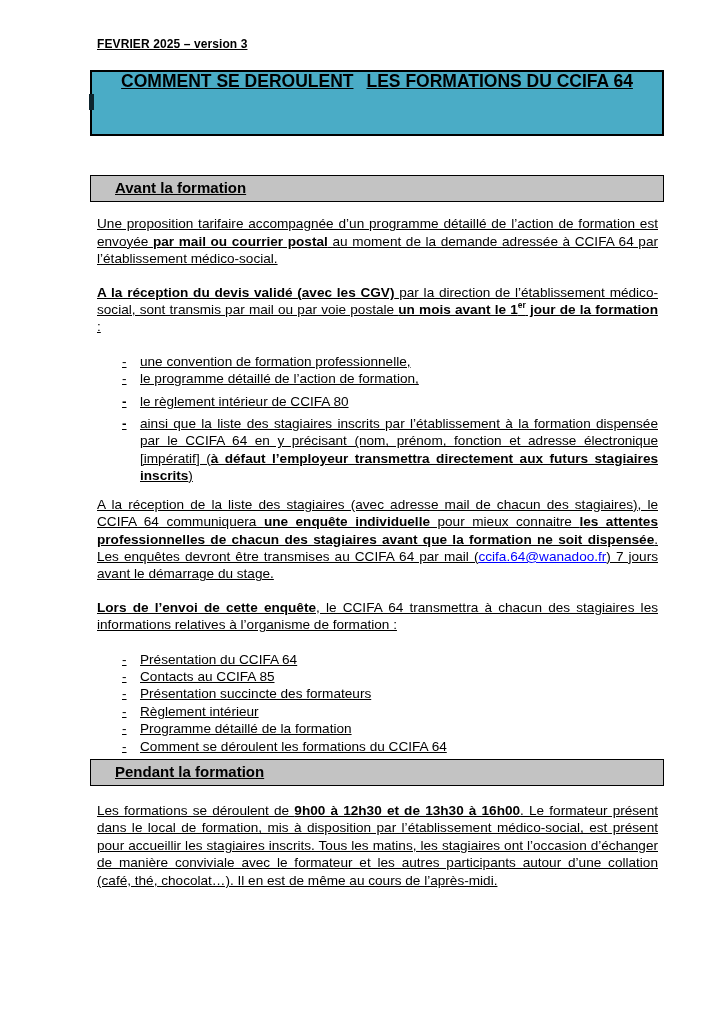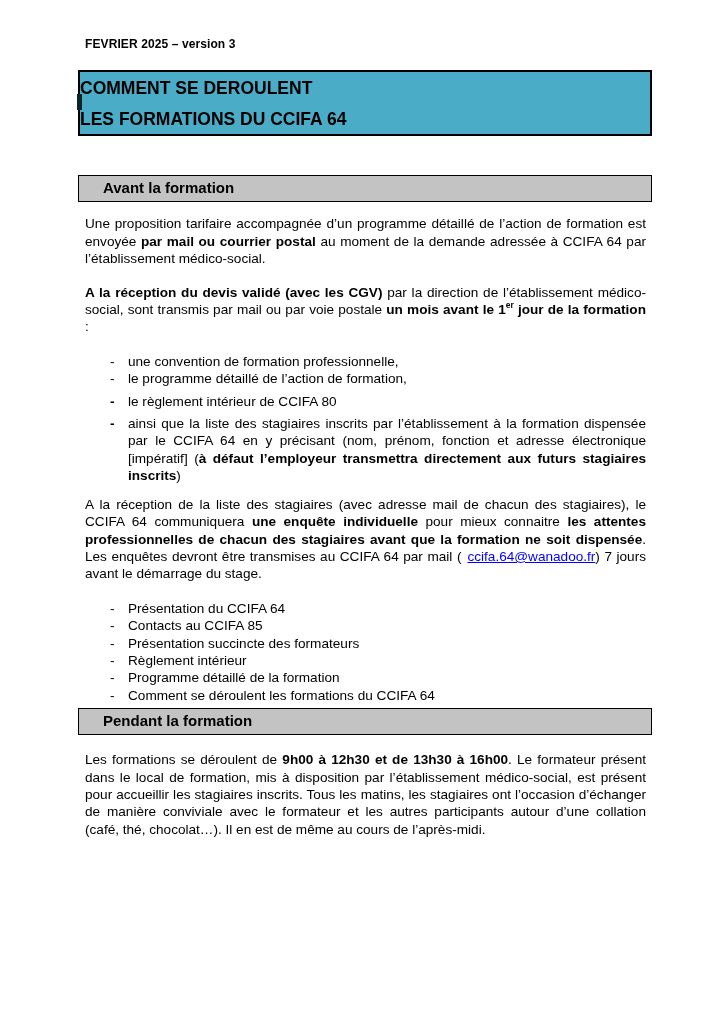--- a/index.html
+++ b/index.html
@@ -9,40 +9,41 @@
     height: 1024px;
     background: #ffffff;
     overflow: hidden;
     font-family: "Liberation Sans", "DejaVu Sans", sans-serif;
     color: #000000;
     font-size: 13.6px;
     line-height: 17.4px;
   }
   .content {
     position: absolute;
-    left: 78px;
+    left: 90px;
     top: 0;
     width: 574px;
+    text-decoration: underline;
   }
   .version {
     margin: 36px 6px 0 7px;
     font-size: 12px;
     font-weight: bold;
     letter-spacing: 0.1px;
   }
   .title-box {
     margin-top: 17px;
     height: 62px;
     border: 2px solid #000000;
     background: var(--title-bg, #4AACC6);
     display: flex;
-    flex-direction: column;
+    flex-direction: row;
     justify-content: center;
     gap: 13px;
-    text-align: left;
+    text-align: center;
     font-weight: bold;
     font-size: 17.5px;
     line-height: 18px;
     position: relative;
   }
   .ink-mark {
     position: absolute;
     left: -3px;
     top: 22px;
     width: 5px;
@@ -84,21 +85,20 @@
   .b { font-weight: bold; }
   sup {
     font-size: 0.62em;
     vertical-align: super;
     line-height: 0;
   }
   .link {
     color: var(--link, #0000FF);
     text-decoration: underline;
     cursor: pointer;
-    padding-left: 6px;
   }
 </style>
 </head>
 <body>
 
 <div class="page">
   <div class="content">
 
     <div class="version">FEVRIER 2025 – version 3</div>
 
@@ -128,20 +128,21 @@
           <span class="litext"><span>le règlement intérieur de CCIFA 80</span></span>
         </div>
         <div class="li" style="margin-top: 5px;">
           <span class="marker b">-</span>
           <span class="litext"><span>ainsi que la liste des stagiaires inscrits par l’établissement à la formation dispensée par le CCIFA 64 en y précisant (nom, prénom, fonction et adresse électronique [impératif] (</span><span class="b">à défaut l’employeur transmettra directement aux futurs stagiaires inscrits</span><span>)</span></span>
         </div>
       </div>
 
     <p class="para tight"><span>A la réception de la liste des stagiaires (avec adresse mail de chacun des stagiaires), le CCIFA 64 communiquera </span><span class="b">une enquête individuelle</span><span> pour mieux connaitre </span><span class="b">les attentes professionnelles de chacun des stagiaires avant que la formation ne soit dispensée</span><span>. Les enquêtes devront être transmises au CCIFA 64 par mail (</span><span class="link">ccifa.64@wanadoo.fr</span><span>) 7 jours avant le démarrage du stage.</span></p>
 
+    <p class="para"><span class="b">Lors de l’envoi de cette enquête</span><span>, le CCIFA 64 transmettra à chacun des stagiaires les informations relatives à l’organisme de formation :</span></p>
 
     <div class="list">
         <div class="li">
           <span class="marker">-</span>
           <span class="litext"><span>Présentation du CCIFA 64</span></span>
         </div>
         <div class="li">
           <span class="marker">-</span>
           <span class="litext"><span>Contacts au CCIFA 85</span></span>
         </div>

